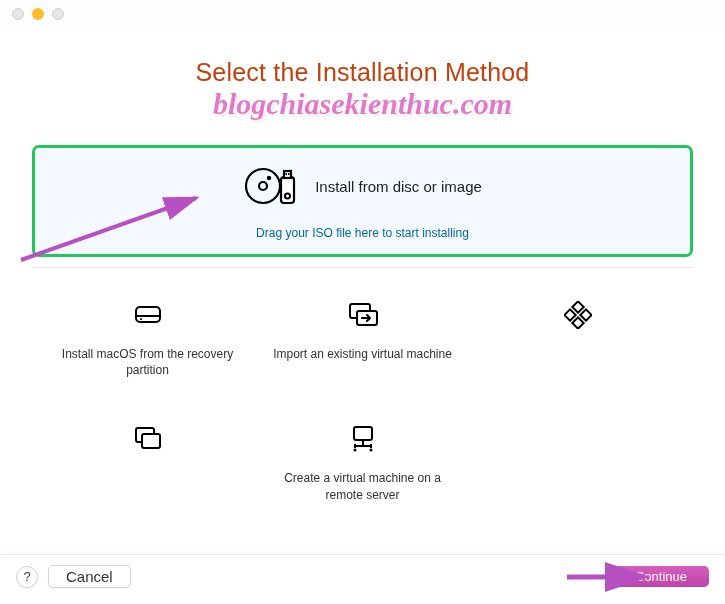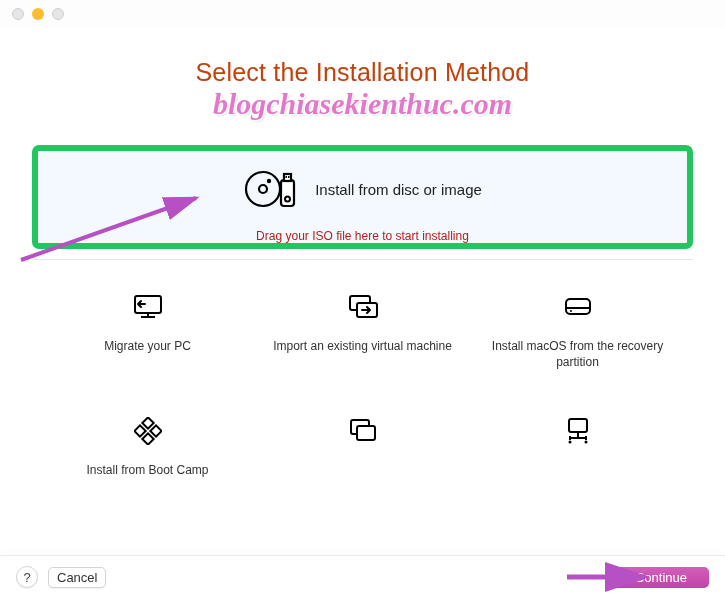--- a/index.html
+++ b/index.html
@@ -42,39 +42,39 @@
       font-weight: 700;
       font-style: italic;
       color: #e279c8;
       text-shadow: 1px 1px 0 #fff, -1px -1px 0 #fff, 2px 2px 2px rgba(0,0,0,0.1);
       margin-top: 0;
       font-family: Georgia, serif;
     }
 
     .drop-zone {
       margin: 24px 32px 0 32px;
-      border: 6px solid #22c55e;
+      border: 3px solid #22c55e;
       background: #f3f9fe;
       border-radius: 7px;
-      padding: 18px 0 0 0;
+      padding: 18px 0 14px 0;
     }
     .drop-main {
       display: flex;
       align-items: center;
       justify-content: center;
       gap: 16px;
     }
     .drop-main-label {
       font-size: 15px;
       color: #222;
     }
     .drop-hint {
       text-align: center;
       font-size: 12px;
-      color: #b91c1c;
+      color: #0369a1;
       margin-top: 20px;
     }
     .divider {
       margin: 10px 32px 0 32px;
       height: 1px;
       background: #e8e8e8;
     }
 
     .options-grid {
       display: grid;
@@ -122,25 +122,25 @@
       background: #fff;
       font-size: 13px;
       color: #444;
       display: flex;
       align-items: center;
       justify-content: center;
       cursor: pointer;
       box-shadow: 0 1px 1px rgba(0,0,0,0.05);
     }
     .cancel-btn {
-      padding: 2px 8px;
+      padding: 2px 17px;
       border-radius: 5px;
       border: 1px solid #d4d4d4;
       background: #fff;
-      font-size: 13px;
+      font-size: 15px;
       color: #333;
       cursor: pointer;
       box-shadow: 0 1px 1px rgba(0,0,0,0.05);
       text-align: right;
     }
     .spacer { flex: 1; }
     .continue-btn {
       padding: 3px 22px;
       border-radius: 5px;
       border: none;
@@ -187,64 +187,52 @@
       </svg>
     </span>
     <span class="drop-main-label">Install from disc or image</span>
   </div>
   <div class="drop-hint">Drag your ISO file here to start installing</div>
 </div>
 <div class="divider"></div>
 
 <div class="options-grid">
 
-  <div class="option">
-    <div class="option-icon">
-      <svg width="34" height="28" viewBox="0 0 34 28">
-        <rect x="4" y="3" width="26" height="17" rx="2" fill="none" stroke="#000" stroke-width="2"></rect>
-        <line x1="10" y1="24" x2="24" y2="24" stroke="#000" stroke-width="2"></line>
-        <line x1="17" y1="20" x2="17" y2="24" stroke="#000" stroke-width="2"></line>
-        <path d="M 14 11 L 8 11 M 10 8 L 7 11 L 10 14" fill="none" stroke="#000" stroke-width="2" stroke-linecap="round" stroke-linejoin="round"></path>
-      </svg>
-    </div>
-    <div class="option-label">Migrate your PC</div>
+
+  <div class="option">
+    <div class="option-icon">
+      <svg width="30" height="24" viewBox="0 0 30 24">
+        <rect x="3" y="4" width="24" height="15" rx="4" fill="none" stroke="#000" stroke-width="2"></rect>
+        <line x1="3" y1="13" x2="27" y2="13" stroke="#000" stroke-width="2"></line>
+        <circle cx="8" cy="16" r="1" fill="#000"></circle>
+      </svg>
+    </div>
+    <div class="option-label">Install macOS from the recovery partition</div>
   </div>
 
   <div class="option">
     <div class="option-icon">
       <svg width="34" height="28" viewBox="0 0 34 28">
         <rect x="4" y="3" width="20" height="14" rx="2" fill="none" stroke="#000" stroke-width="2"></rect>
         <rect x="11" y="10" width="20" height="14" rx="2" fill="#fff" stroke="#000" stroke-width="2"></rect>
         <path d="M 16 17 L 24 17 M 21 14 L 24 17 L 21 20" fill="none" stroke="#000" stroke-width="2" stroke-linecap="round" stroke-linejoin="round"></path>
       </svg>
     </div>
     <div class="option-label">Import an existing virtual machine</div>
-  </div>
-
-  <div class="option">
-    <div class="option-icon">
-      <svg width="30" height="24" viewBox="0 0 30 24">
-        <rect x="3" y="4" width="24" height="15" rx="4" fill="none" stroke="#000" stroke-width="2"></rect>
-        <line x1="3" y1="13" x2="27" y2="13" stroke="#000" stroke-width="2"></line>
-        <circle cx="8" cy="16" r="1" fill="#000"></circle>
-      </svg>
-    </div>
-    <div class="option-label">Install macOS from the recovery partition</div>
   </div>
 
   <div class="option">
     <div class="option-icon">
       <svg width="28" height="28" viewBox="0 0 28 28">
         <rect x="10" y="2" width="8" height="8" transform="rotate(45 14 6)" fill="none" stroke="#000" stroke-width="2"></rect>
         <rect x="2" y="10" width="8" height="8" transform="rotate(45 6 14)" fill="none" stroke="#000" stroke-width="2"></rect>
         <rect x="18" y="10" width="8" height="8" transform="rotate(45 22 14)" fill="none" stroke="#000" stroke-width="2"></rect>
         <rect x="10" y="18" width="8" height="8" transform="rotate(45 14 22)" fill="none" stroke="#000" stroke-width="2"></rect>
       </svg>
     </div>
-    <div class="option-label">Install from Boot Camp</div>
   </div>
 
   <div class="option">
     <div class="option-icon">
       <svg width="30" height="28" viewBox="0 0 30 28">
         <rect x="3" y="3" width="18" height="14" rx="2" fill="none" stroke="#000" stroke-width="2"></rect>
         <rect x="9" y="9" width="18" height="14" rx="2" fill="#fff" stroke="#000" stroke-width="2"></rect>
       </svg>
     </div>
   </div>
@@ -254,20 +242,21 @@
       <svg width="30" height="30" viewBox="0 0 30 30">
         <rect x="6" y="3" width="18" height="13" rx="2" fill="none" stroke="#000" stroke-width="2"></rect>
         <line x1="15" y1="16" x2="15" y2="22" stroke="#000" stroke-width="2"></line>
         <line x1="7" y1="22" x2="23" y2="22" stroke="#000" stroke-width="2"></line>
         <line x1="7" y1="20" x2="7" y2="24" stroke="#000" stroke-width="2"></line>
         <line x1="23" y1="20" x2="23" y2="24" stroke="#000" stroke-width="2"></line>
         <circle cx="7" cy="26" r="1.5" fill="#000"></circle>
         <circle cx="23" cy="26" r="1.5" fill="#000"></circle>
       </svg>
     </div>
+    <div class="option-label">Create a virtual machine on a remote server</div>
   </div>
 
 </div>
 
 <div class="footer">
   <div class="help-btn">?</div>
   <button class="cancel-btn">Cancel</button>
   <div class="spacer"></div>
   <button class="continue-btn">Continue</button>
 </div>

